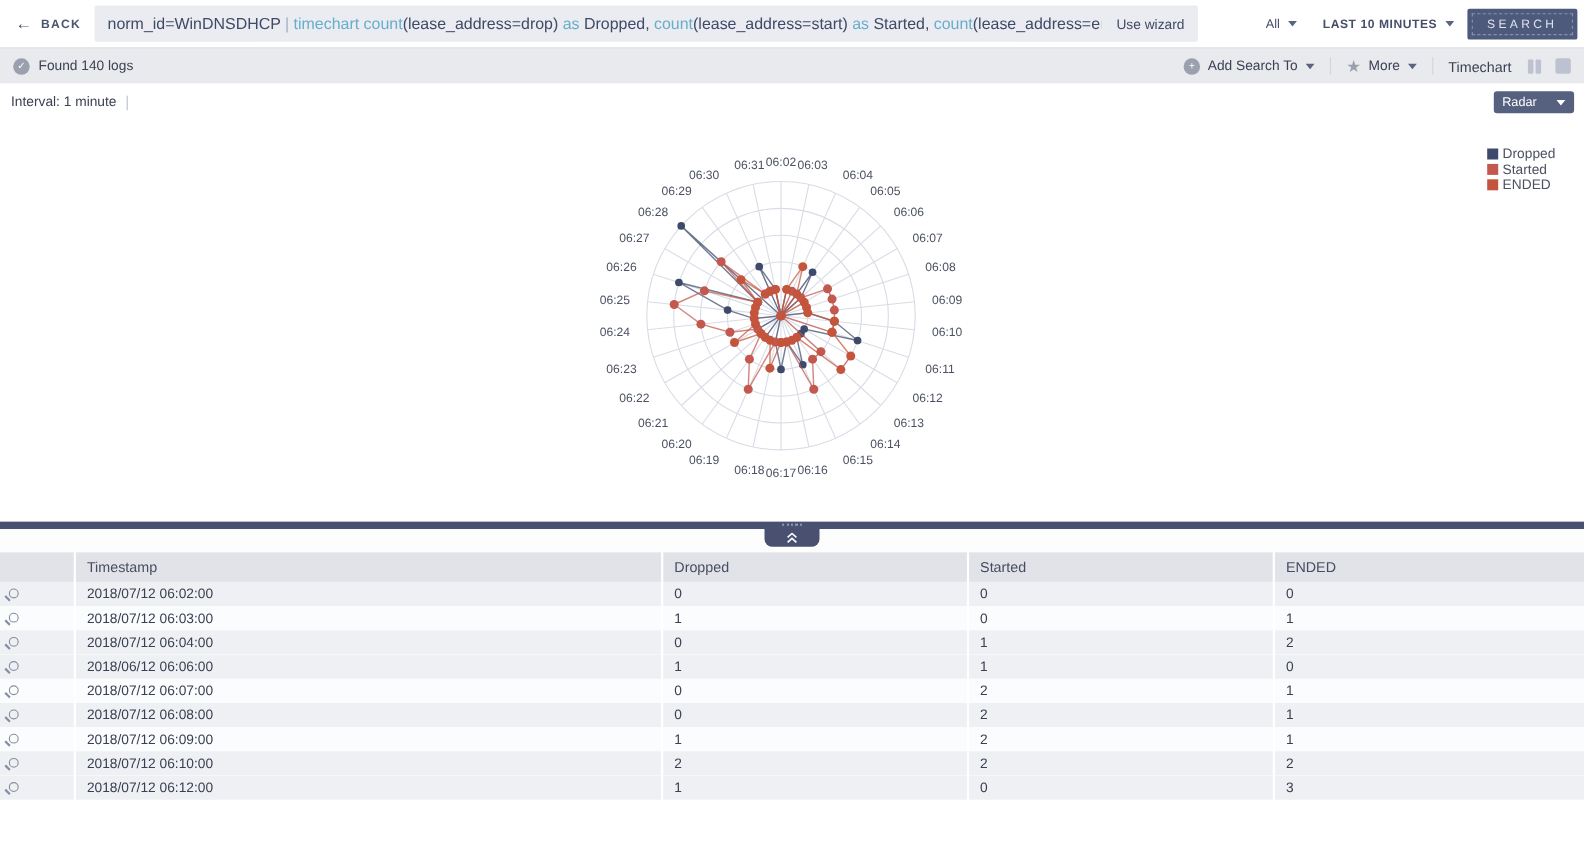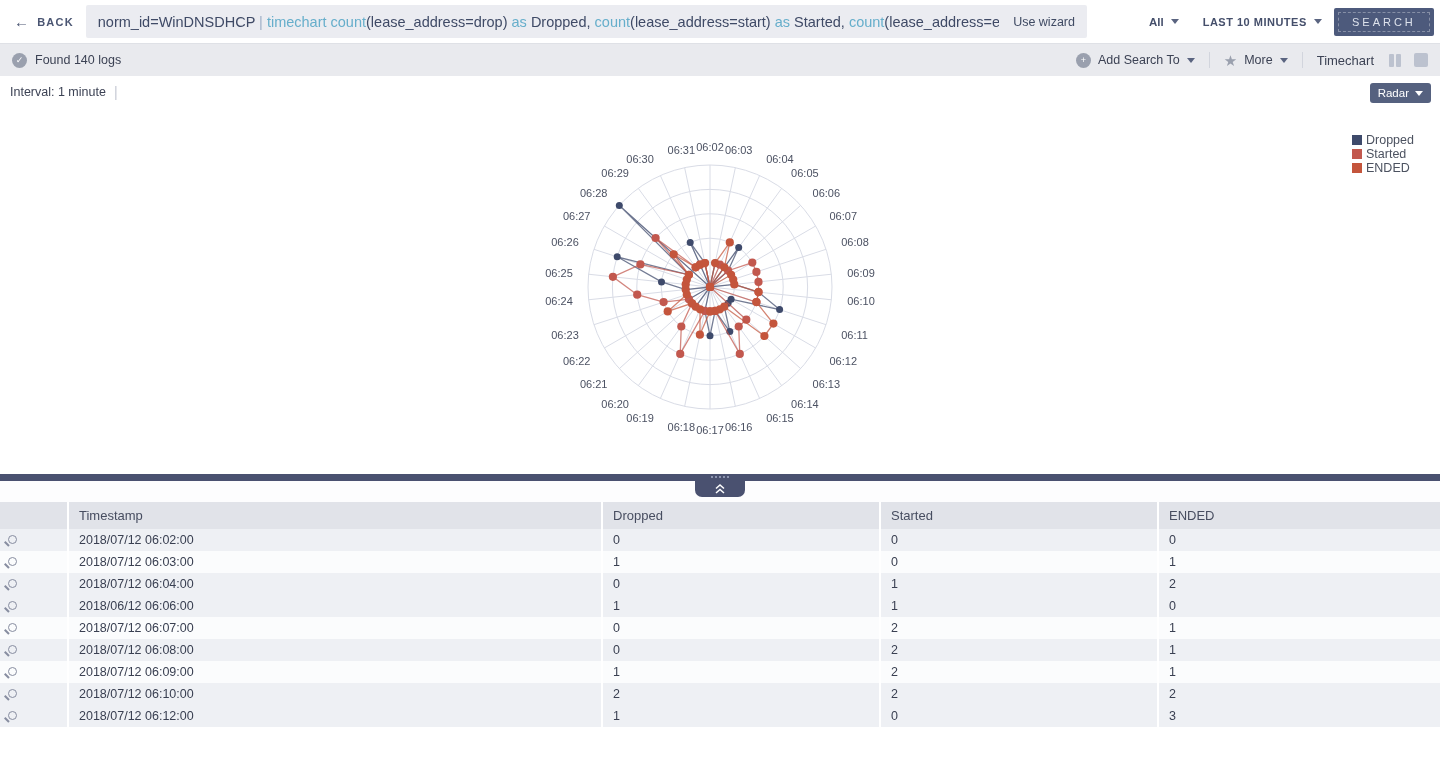--- a/index.html
+++ b/index.html
@@ -12,21 +12,21 @@
     font-weight:bold; letter-spacing:1.2px; cursor:pointer; white-space:nowrap; }
   .back-arrow { font-size:15px; line-height:1; font-weight:bold; }
   .search-box { margin-left:12px; width:1028px; height:33px; background:#ebecf1; border-radius:2px;
     display:flex; align-items:center; padding:0 12px; overflow:hidden; }
   .query { font-size:14.5px; white-space:nowrap; overflow:hidden; color:#3f4a66; }
   .query .seg-plain { color:#3f4a66; }
   .query .seg-keyword { color:#66aecb; }
   .query .seg-pipe { color:#9fb0c8; }
   .use-wizard { margin-left:auto; padding-left:14px; font-size:12.5px; color:#3f4a63; cursor:pointer; white-space:nowrap; }
   .scope { margin-left:62px; display:flex; align-items:center; gap:7px; font-size:11.5px;
-    font-weight:bold; color:#454f6b; cursor:pointer; }
+    font-weight:normal; color:#454f6b; cursor:pointer; }
   .timerange { margin-left:24px; display:flex; align-items:center; gap:7px; font-size:11px;
     font-weight:bold; letter-spacing:.5px; color:#454f6b; cursor:pointer; white-space:nowrap; }
   .caret { width:0; height:0; border-left:4.5px solid transparent; border-right:4.5px solid transparent;
     border-top:5.5px solid #5a6480; display:inline-block; }
   .search-btn { margin-left:12px; position:relative; width:103px; height:28px; background:#4d5a7c;
     border:none; border-radius:2px; color:#dde2ec; font-size:11px; letter-spacing:3px;
     font-family:"Liberation Sans", sans-serif; cursor:pointer; }
   .search-btn::before { content:""; position:absolute; inset:4px; border:1px dashed rgba(255,255,255,.32); }
 
   
@@ -44,21 +44,21 @@
   .ic-cols i { width:5px; height:13px; background:#bcc2cf; border-radius:1px; display:block; }
   .ic-grid { width:14px; height:14px; background:#bcc2cf; border-radius:2px; margin-left:6px; cursor:pointer; }
 
   
   .chart-panel { position:relative; height:398px; background:#fff; }
   .interval { position:absolute; left:10px; top:8px; font-size:12.5px; color:#3c4254;
     display:flex; align-items:center; gap:8px; }
   .interval .vsep { color:#c5c9d4; font-size:14px; }
   .charttype-btn { position:absolute; right:9px; top:7px; height:20px; padding:0 8px; background:#55617f;
     border:none; border-radius:3px; color:#fff; font-size:11.5px; display:flex; align-items:center;
-    gap:6px; cursor:pointer; font-family:"Liberation Sans", sans-serif; }
+    gap:18px; cursor:pointer; font-family:"Liberation Sans", sans-serif; }
   .charttype-btn .caret { border-top-color:#fff; border-left-width:4px; border-right-width:4px; }
   #radar-svg { position:absolute; left:0; top:0; }
   .legend { position:absolute; left:1352px; top:57px; }
   .legend-item { display:flex; align-items:center; gap:4px; height:14px; font-size:12.5px;
     color:#4c5260; cursor:pointer; }
   .legend-swatch { width:10px; height:10px; display:inline-block; }
 
   
   .divider-bar { height:7px; background:#4a5170; }
   .collapse-strip { position:relative; height:21px; background:#fdfdfe; }

